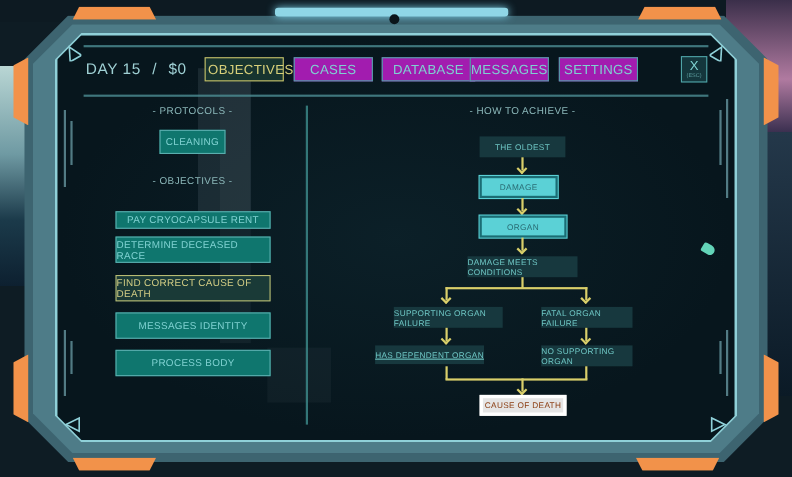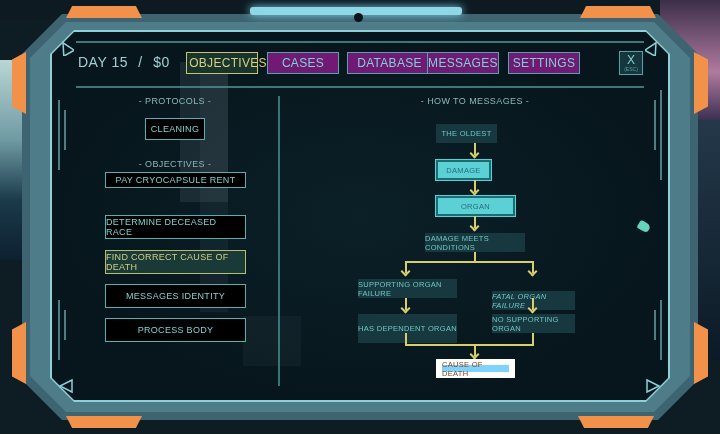--- a/index.html
+++ b/index.html
@@ -64,47 +64,47 @@
 
   
   .tri { position:absolute; width:0; height:0; }
 
   
   .hdr-line { position:absolute; left:76px; right:76px; top:86px; height:2px; background:#4d8f95; opacity:.8; }
   .hdr-top-line { position:absolute; left:76px; right:76px; top:41px; height:2px; background:#4d8f95; opacity:.8; }
   .day { position:absolute; left:78px; top:54px; color:#9fd0d4; font-size:14px; letter-spacing:0.5px; }
   .nav-btn {
     position:absolute; top:52px; height:22px; box-sizing:border-box;
-    border:1px solid #4fa4a7; background:#701a75; color:#7fd1d1;
+    border:1px solid #4fa4a7; background:#a21caf; color:#7fd1d1;
     font-size:12px; letter-spacing:0.3px; display:flex; align-items:center; justify-content:center;
   }
   .nav-btn.active { border-color:#c9c36a; color:#d8d07a; background:#17342f;padding-left:12px; }
   .close-btn { position:absolute; left:619px; top:51px; width:24px; height:24px; box-sizing:border-box;
     border:1px solid #4fa4a7; background:#14363c; color:#7fd1d1; display:flex; flex-direction:column;
     align-items:center; justify-content:center; }
   .close-btn .x { font-size:12px; line-height:12px; }
   .close-btn .esc { font-size:5px; line-height:6px; color:#5a9a9c; }
 
   
   .divider { position:absolute; left:278px; top:96px; width:2px; height:290px; background:#3f8e8e; opacity:.8; }
 
   
   .section-label { position:absolute; color:#8bb7b9; font-size:9px; letter-spacing:0.4px; text-align:center; }
   .obj-btn {
-    position:absolute; box-sizing:border-box; border:1px solid #5aaeae; background:#000000;
+    position:absolute; box-sizing:border-box; border:1px solid #5aaeae; background:#0f766e;
     color:#7fd1d1; font-size:9px; letter-spacing:0.3px; display:flex; align-items:center; justify-content:center;
   }
   .obj-btn.active { border-color:#b8bb72; color:#d1cc84; background:#1a3a37; }
 
   
   .node { position:absolute; box-sizing:border-box; display:flex; align-items:center; justify-content:center;
     font-size:7.5px; letter-spacing:0.3px; color:#6ec6c4; background:#173a40; }
   .node.dim { color:#6ec6c4; background:#17383e; }
   .node.hi { background:#5bd1d6; color:#2a6c74; border:2px solid #1b6d74; box-shadow:0 0 0 1px #5bd1d6; }
-  .node.final { background:#7dd3fc; color:#8a3c10; border:6px solid #ffffff; }
+  .node.final { background:#e5e5e5; color:#8a3c10; border:3px solid #ffffff; }
   .arr { position:absolute; background:#d9cf6a; }
   .arrhead { position:absolute; width:7px; height:7px; border-right:2px solid #d9cf6a; border-bottom:2px solid #d9cf6a; transform:rotate(45deg); box-sizing:border-box; }
 
   .cursor { position:absolute; left:638px; top:222px; width:12px; height:9px; background:#63d4b8;
     border-radius:3px 6px 5px 2px; transform:rotate(30deg); }
 </style>
 </head>
 <body>
 
 <div class="bg-top"></div>
@@ -187,45 +187,45 @@
 <div class="hdr-line"></div>
 
 <div class="divider"></div>
 
 <div class="section-label" style="left:100px;width:150px;top:96px;">- PROTOCOLS -</div>
 <div class="obj-btn" style="left:145px;top:118px;width:60px;height:22px;">
     <span>CLEANING</span>
   </div>
 
 <div class="section-label" style="left:100px;width:150px;top:159px;">- OBJECTIVES -</div>
-<div class="obj-btn" style="left:105px;top:172px;width:141px;height:16px;text-align:center;">
+<div class="obj-btn" style="left:105px;top:192px;width:141px;height:16px;text-align:center;">
     <span>PAY CRYOCAPSULE RENT</span>
   </div>
 <div class="obj-btn" style="left:105px;top:215px;width:141px;height:24px;">
     <span>DETERMINE DECEASED RACE</span>
   </div>
 <div class="obj-btn active" style="left:105px;top:250px;width:141px;height:24px;">
     <span>FIND CORRECT CAUSE OF DEATH</span>
   </div>
 <div class="obj-btn" style="left:105px;top:284px;width:141px;height:24px;">
     <span>MESSAGES IDENTITY</span>
   </div>
 <div class="obj-btn" style="left:105px;top:318px;width:141px;height:24px;align-items:center;">
     <span>PROCESS BODY</span>
   </div>
 
-<div class="section-label" style="left:390px;width:170px;top:96px;">- HOW TO MESSAGES -</div>
-
-<div class="node dim" style="left:436px;top:124px;width:61px;height:19px;">
+<div class="section-label" style="left:390px;width:170px;top:96px;">- HOW TO ACHIEVE -</div>
+
+<div class="node dim" style="left:436px;top:124px;width:78px;height:19px;">
     <span>THE OLDEST</span>
   </div>
 <div class="arr" style="left:474px;top:143px;width:2px;height:12px;"></div>
 <div class="arrhead" style="left:471px;top:150px;"></div>
 
-<div class="node hi" style="left:436px;top:160px;width:55px;height:20px;">
+<div class="node hi" style="left:436px;top:160px;width:71px;height:20px;">
     <span>DAMAGE</span>
   </div>
 <div class="arr" style="left:474px;top:180px;width:2px;height:12px;"></div>
 <div class="arrhead" style="left:471px;top:187px;"></div>
 
 <div class="node hi" style="left:436px;top:196px;width:79px;height:20px;">
     <span>ORGAN</span>
   </div>
 <div class="arr" style="left:474px;top:216px;width:2px;height:12px;"></div>
 <div class="arrhead" style="left:471px;top:223px;"></div>
@@ -237,30 +237,30 @@
 <div class="arr" style="left:474px;top:252px;width:2px;height:10px;"></div>
 <div class="arr" style="left:405px;top:261px;width:129px;height:2px;"></div>
 <div class="arr" style="left:405px;top:261px;width:2px;height:12px;"></div>
 <div class="arrhead" style="left:402px;top:268px;"></div>
 <div class="arr" style="left:532px;top:261px;width:2px;height:12px;"></div>
 <div class="arrhead" style="left:529px;top:268px;"></div>
 
 <div class="node dim" style="left:358px;top:279px;width:99px;height:19px;">
     <span>SUPPORTING ORGAN FAILURE</span>
   </div>
-<div class="node dim" style="left:492px;top:291px;width:83px;height:19px;font-style:italic;">
+<div class="node dim" style="left:492px;top:279px;width:83px;height:19px;">
     <span>FATAL ORGAN FAILURE</span>
   </div>
 
 <div class="arr" style="left:405px;top:298px;width:2px;height:12px;"></div>
 <div class="arrhead" style="left:402px;top:305px;"></div>
 <div class="arr" style="left:532px;top:298px;width:2px;height:12px;"></div>
 <div class="arrhead" style="left:529px;top:305px;"></div>
 
-<div class="node dim" style="left:358px;top:314px;width:99px;height:29px;">
+<div class="node dim" style="left:341px;top:314px;width:99px;height:17px;text-decoration:underline;">
     <span>HAS DEPENDENT ORGAN</span>
   </div>
 <div class="node dim" style="left:492px;top:314px;width:83px;height:19px;">
     <span>NO SUPPORTING ORGAN</span>
   </div>
 
 <div class="arr" style="left:405px;top:333px;width:2px;height:12px;"></div>
 <div class="arr" style="left:532px;top:333px;width:2px;height:12px;"></div>
 <div class="arr" style="left:405px;top:344px;width:129px;height:2px;"></div>
 <div class="arr" style="left:474px;top:344px;width:2px;height:12px;"></div>

